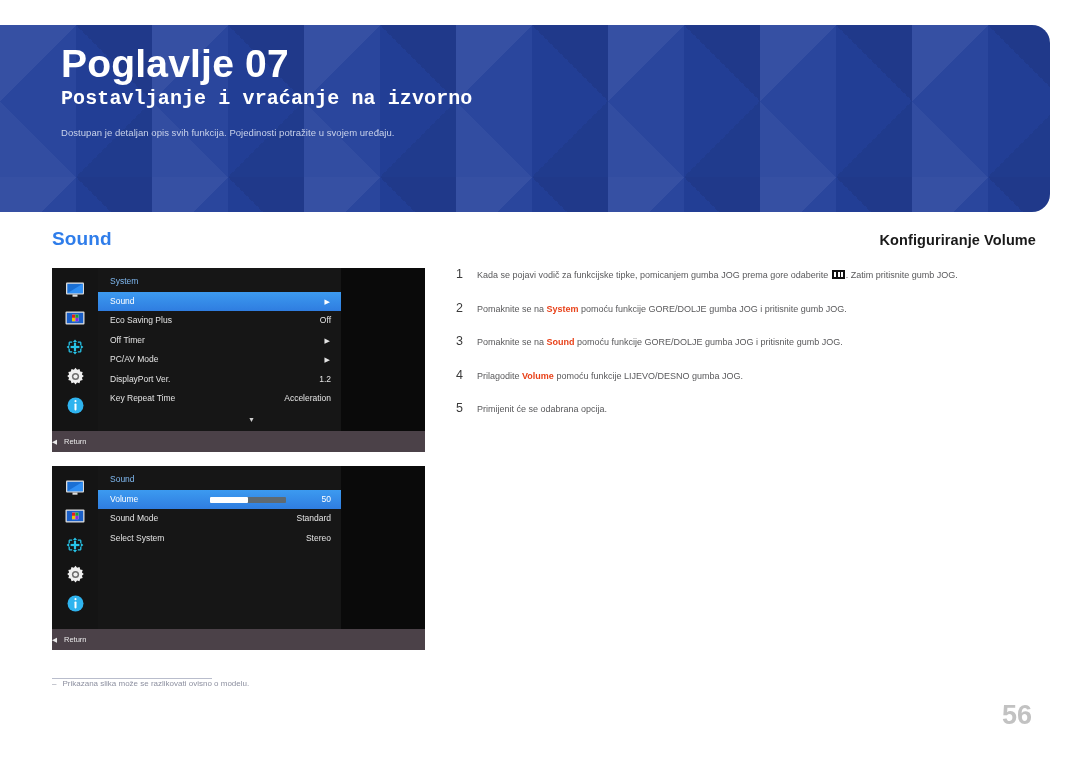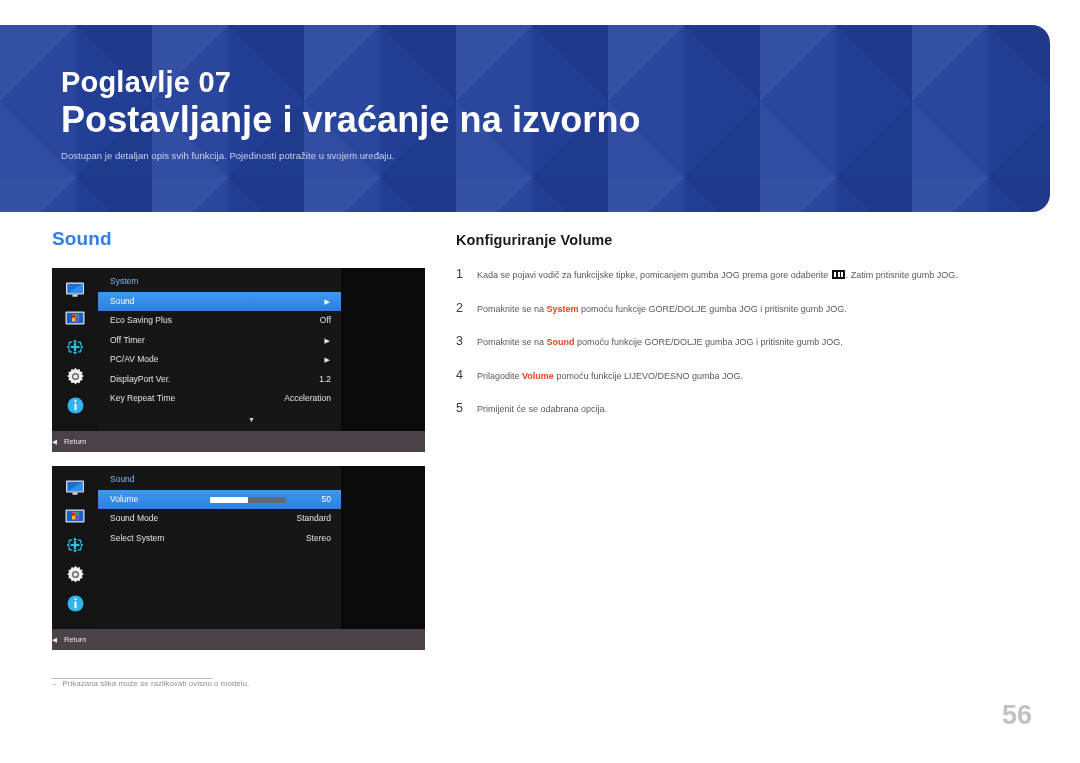--- a/index.html
+++ b/index.html
@@ -45,37 +45,38 @@
       linear-gradient(to right, rgba(255,255,255,0.03) 0 76px, rgba(0,0,0,0.035) 76px 152px);
     background-size: 152px 100%;
   }
   .banner-text {
     position: relative;
     z-index: 2;
     padding-left: 61px;
   }
   #chapter-label {
     color: #ffffff;
-    font-size: 29px;
+    font-size: 39px;
     font-weight: bold;
     letter-spacing: 0.2px;
-    padding-top: 40px;
+    padding-top: 16px;
     line-height: 1.18;
   }
   #chapter-title {
     color: #ffffff;
-    font-size: 36px;
+    font-size: 20px;
     font-weight: bold;
     line-height: 1.18;
     letter-spacing: 0.1px;
+    font-family: Liberation Mono, monospace;
   }
   #chapter-subtitle {
     color: #c9d2ea;
     font-size: 9.5px;
-    margin-top: 8px;
+    margin-top: 16px;
     letter-spacing: 0.05px;
   }
 
   
   #left-col {
     position: absolute;
     left: 52px;
     top: 228px;
     width: 375px;
   }
@@ -229,20 +230,21 @@
     position: absolute;
     left: 456px;
     top: 232px;
     width: 580px;
   }
   #right-heading {
     font-size: 14.5px;
     font-weight: bold;
     color: #1a1a1a;
     letter-spacing: 0.1px;
+    text-align: right;
   }
   .step {
     display: flex;
     align-items: flex-start;
     margin-top: 19px;
   }
   .step .num {
     width: 21px;
     flex: 0 0 21px;
     font-size: 12.5px;

